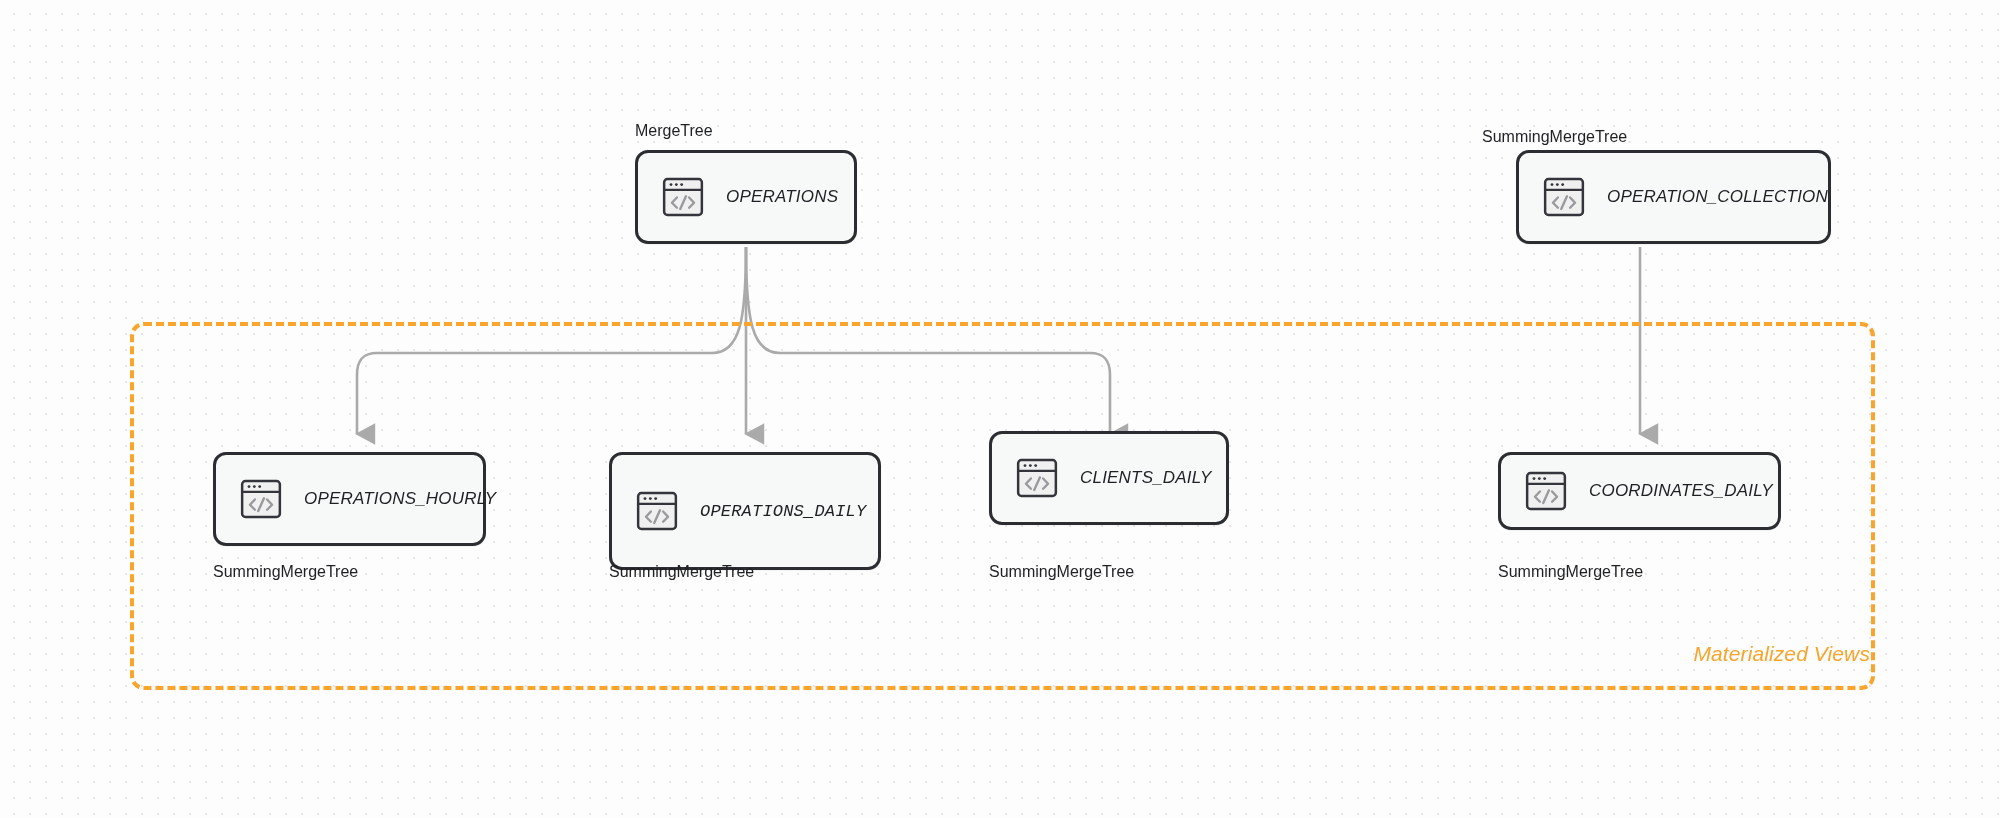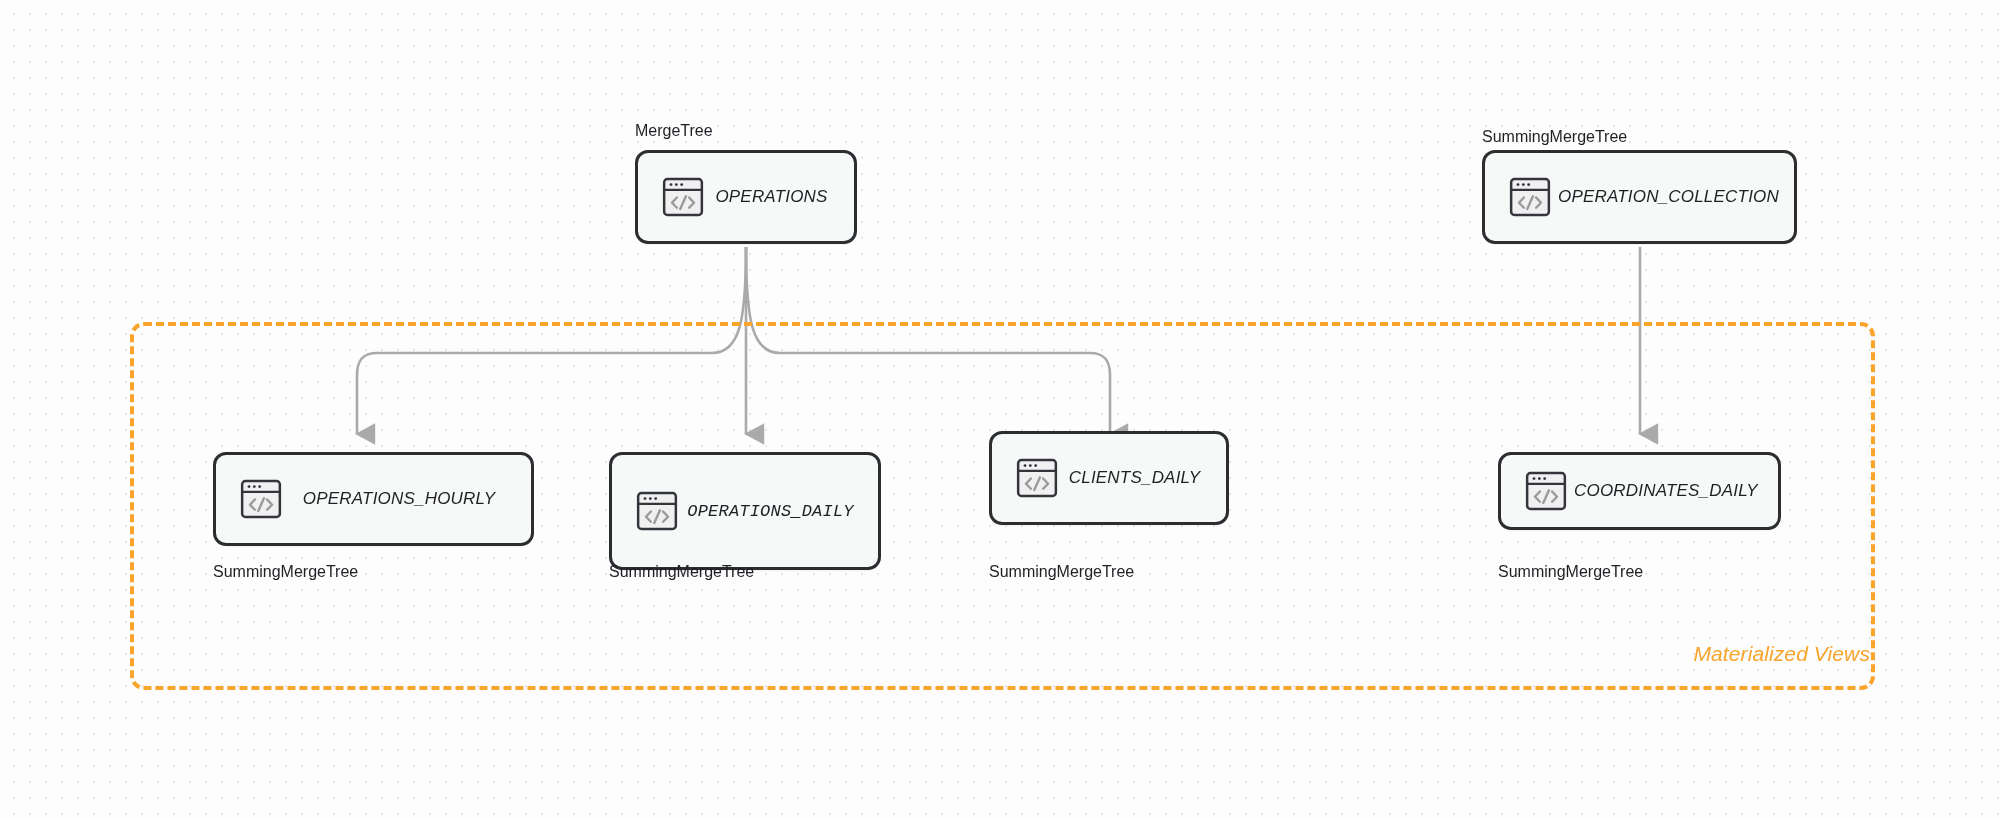--- a/index.html
+++ b/index.html
@@ -73,43 +73,43 @@
     flex: 0 0 auto;
     margin-left: 24px;
     width: 42px;
     height: 40px;
     display: block;
   }
   .node-title {
     flex: 1 1 auto;
     text-align: center;
     padding-right: 22px;
-    padding-left: 7px;
+    padding-left: 22px;
     font-style: italic;
     font-size: 17px;
     color: #1f2024;
     letter-spacing: 0.2px;
     white-space: nowrap;
   }
 
   
   .engine-label {
     position: absolute;
     font-size: 16px;
     color: #1f2024;
     white-space: nowrap;
     text-align: left;
     z-index: 6;
   }
 
   
   #node-operations            { left: 635px; top: 150px;  width: 222px; height: 94px; }
-  #node-operation-collection  { left: 1482px; top: 150px; width: 315px; height: 94px; }
-
-  #node-operations-hourly     { left: 213px;  top: 452px; width: 321px; height: 94px; justify-content: space-between; }
+  #node-operation-collection  { left: 1516px; top: 150px; width: 315px; height: 94px; }
+
+  #node-operations-hourly     { left: 213px;  top: 452px; width: 273px; height: 94px; justify-content: space-between; }
   #node-operations-daily      { left: 609px;  top: 452px; width: 272px; height: 118px; font-family: Liberation Mono, monospace; }
   #node-clients-daily         { left: 989px;  top: 431px; width: 240px; height: 94px; }
   #node-coordinates-daily     { left: 1498px; top: 452px; width: 283px; height: 78px; }
 
   
   #label-operations           { left: 635px;  top: 122px;  width: 222px; }
   #label-operation-collection { left: 1482px; top: 128px;  width: 315px; }
 
   #label-operations-hourly    { left: 213px;  top: 563px; width: 291px; }
   #label-operations-daily     { left: 609px;  top: 563px; width: 272px; }

